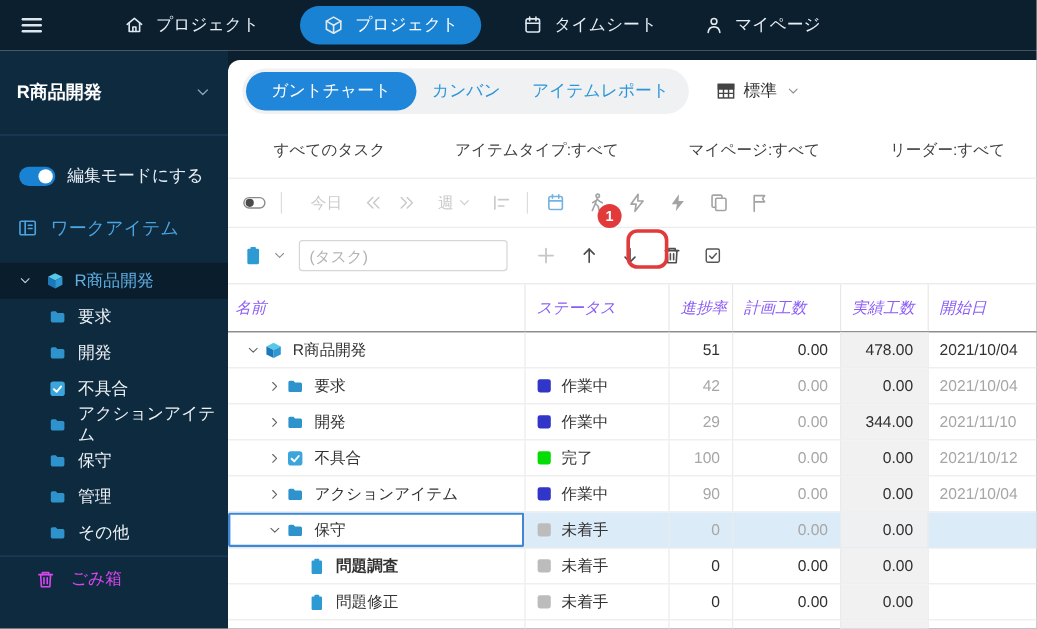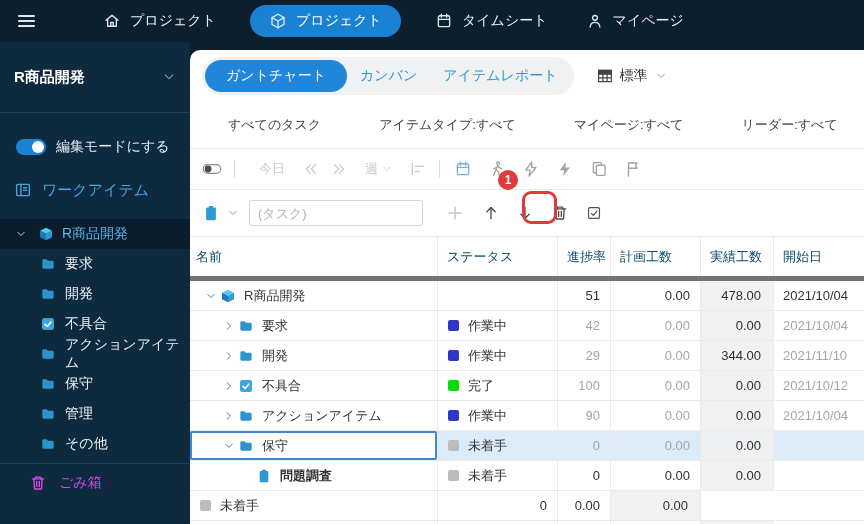--- a/index.html
+++ b/index.html
@@ -79,21 +79,21 @@
               font-family:inherit;font-size:13px;color:#333;outline:none;}
   .task-input::placeholder{color:#b3b3b3;}
   .t-plus{margin-left:22px;color:#c6c6c6;}
   .t-up{margin-left:17px;color:#4a4a4a;}
   .t-down{margin-left:16px;color:#4a4a4a;}
   .t-trash{margin-left:17px;color:#4f4f4f;}
   .t-check{margin-left:17px;color:#555;}
 
   
   .grid{display:grid;grid-template-columns:247px 120px 53px 90px 73px 1fr;}
-  .thead{height:39px;border-bottom:5px solid #737373;color:#0c4a6e;align-items:center;}
+  .thead{height:39px;border-bottom:1px solid #737373;color:#8b5cf6;align-items:center;font-style:italic;}
   .th{padding-left:9px;border-left:1px solid #e8e8e8;height:100%;display:flex;align-items:center;}
   .th:first-child{border-left:none;padding-left:6px;}
   .tr{height:29px;border-bottom:1px solid #ebebeb;align-items:stretch;cursor:default;}
   .td{display:flex;align-items:center;border-left:1px solid #ebebeb;overflow:hidden;}
   .td:first-child{border-left:none;}
   .td-name{gap:0;}
   .chev{width:14px;margin-right:2px;color:#606060;display:flex;align-items:center;justify-content:center;flex:none;}
   .chev.empty{visibility:hidden;}
   .ticon{width:17px;margin-right:7px;display:flex;align-items:center;flex:none;}
   .ticon.c-folder{color:#2e93cc;}
@@ -619,20 +619,30 @@
     <div class="td td-status">
       <span class="sq" style="background: rgb(188, 188, 188);"></span>
       <span class="slabel">未着手</span>
     </div>
     <div class="td num v-progress">0</div>
     <div class="td num v-planned">0.00</div>
     <div class="td num td-actual v-actual">0.00</div>
     <div class="td td-date v-date"></div>
   </div>
         <div class="grid tr">
+    <div class="td td-name" style="padding-left: 50px;">
+      <span class="chev i12 empty"></span>
+      <span class="ticon c-clipboard">
+              <svg viewBox="0 0 24 24" style="width: 16px; height: 16px;">
+                <rect x="5.5" y="4.5" width="13" height="17" rx="1.5" fill="currentColor"></rect>
+                <rect x="9" y="2.5" width="6" height="4" rx="1" fill="currentColor"></rect>
+              </svg>
+            </span>
+      <span class="tname">問題修正</span>
+    </div>
     <div class="td td-status">
       <span class="sq" style="background: rgb(188, 188, 188);"></span>
       <span class="slabel">未着手</span>
     </div>
     <div class="td num v-progress">0</div>
     <div class="td num v-planned">0.00</div>
     <div class="td num td-actual v-actual">0.00</div>
     <div class="td td-date v-date"></div>
   </div>
         <div class="grid tr dim">

